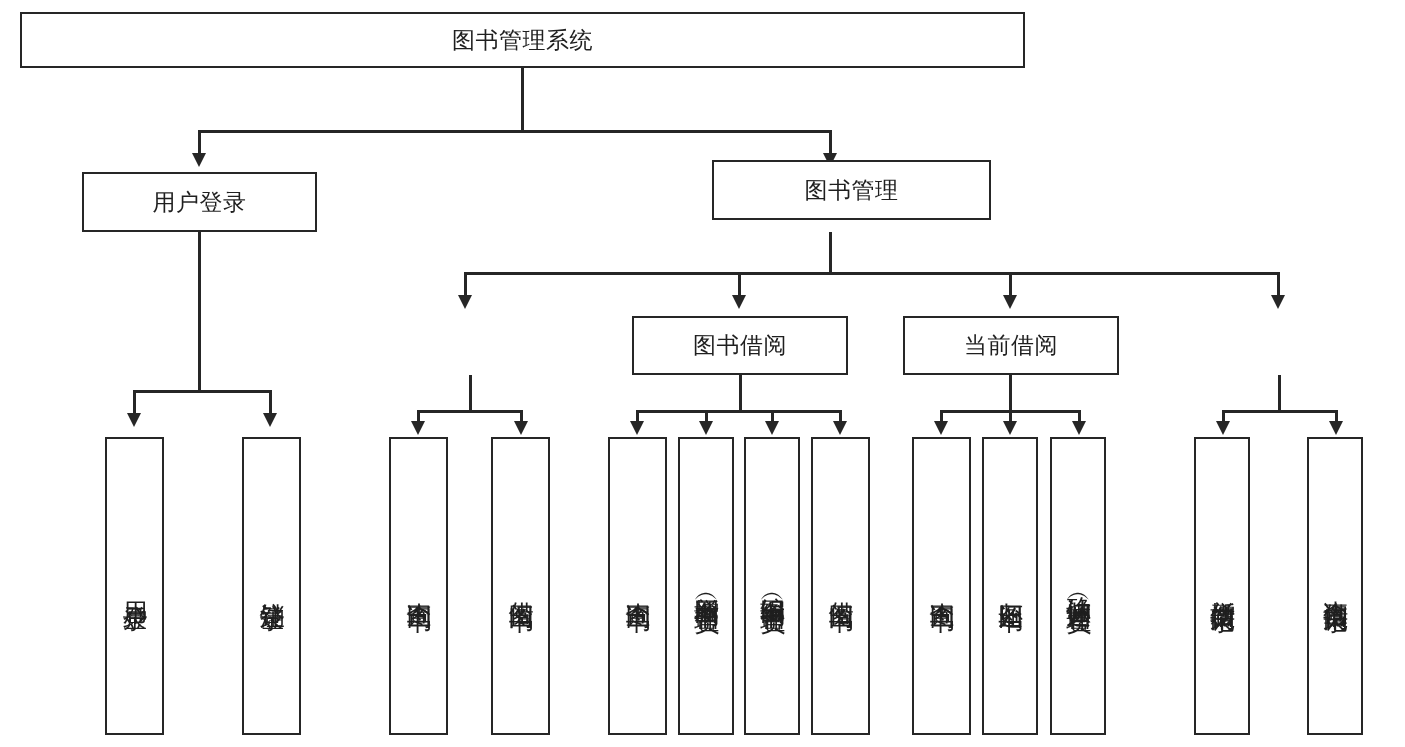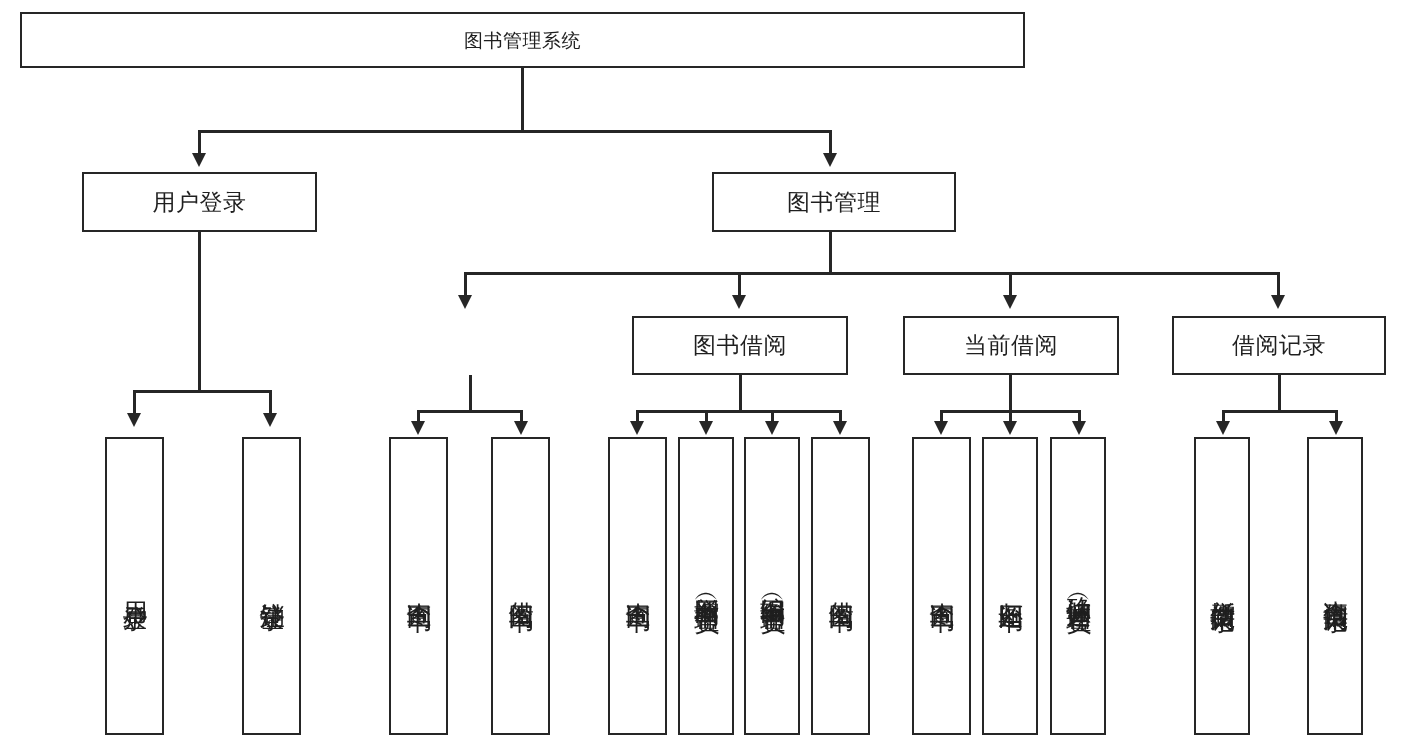--- a/index.html
+++ b/index.html
@@ -30,21 +30,21 @@
     display:block;
     color:#1f1f1f;
     letter-spacing:0.5px;
     white-space:nowrap;
   }
   
   .node.horiz .lbl{
     font-size:23px;
     line-height:1;
   }
-  .node.root .lbl{font-size:19px;}
+  .node.root .lbl{font-size:23px;}
   
   .node.vert{
     align-items:center;
     justify-content:center;
     padding:4px 0;
   }
   .node.vert .lbl{
     writing-mode:vertical-rl;
     text-orientation:upright;
     font-size:25px;
@@ -95,21 +95,21 @@
   <div class="ln v" style="left:198px; top:130px; height:25px;"></div>
   <div class="arw" style="left:192px; top:153px;"></div>
 
   <div class="ln v" style="left:829px; top:130px; height:25px;"></div>
   <div class="arw" style="left:823px; top:153px;"></div>
 
   <div class="node horiz" style="left:82px; top:172px; width:235px; height:60px;">
     <span class="lbl">用户登录</span>
   </div>
 
-  <div class="node horiz" style="left:712px; top:172px; width:244px; height:60px;">
+  <div class="node horiz" style="left:712px; top:160px; width:279px; height:60px;">
     <span class="lbl">图书管理</span>
   </div>
 
   <div class="ln v" style="left:198px; top:232px; height:160px;"></div>
   <div class="ln h" style="left:133px; top:390px; width:138px; height:2.5px;"></div>
   <div class="ln v" style="left:133px; top:390px; height:25px;"></div>
   <div class="arw" style="left:127px; top:413px;"></div>
   <div class="ln v" style="left:269px; top:390px; height:25px;"></div>
   <div class="arw" style="left:263px; top:413px;"></div>
 
@@ -123,23 +123,20 @@
   <div class="arw" style="left:1003px; top:295px;"></div>
   <div class="ln v" style="left:1277px; top:272px; height:25px;"></div>
   <div class="arw" style="left:1271px; top:295px;"></div>
 
   <div class="node horiz" style="left:632px; top:316px; width:216px; height:59px;">
     <span class="lbl">图书借阅</span>
   </div>
   <div class="node horiz" style="left:903px; top:316px; width:216px; height:59px;">
     <span class="lbl">当前借阅</span>
   </div>
-  <div class="node horiz" style="left:1172px; top:316px; width:214px; height:59px;">
-    <span class="lbl">借阅记录</span>
-  </div>
 
   <div class="ln v" style="left:469px; top:375px; height:37px;"></div>
   <div class="ln h" style="left:417px; top:410px; width:105px; height:2.5px;"></div>
   <div class="ln v" style="left:417px; top:410px; height:14px;"></div>
   <div class="arw" style="left:411px; top:421px;"></div>
   <div class="ln v" style="left:520px; top:410px; height:14px;"></div>
   <div class="arw" style="left:514px; top:421px;"></div>
 
   <div class="ln v" style="left:739px; top:375px; height:37px;"></div>
   <div class="ln h" style="left:636px; top:410px; width:205px; height:2.5px;"></div>

